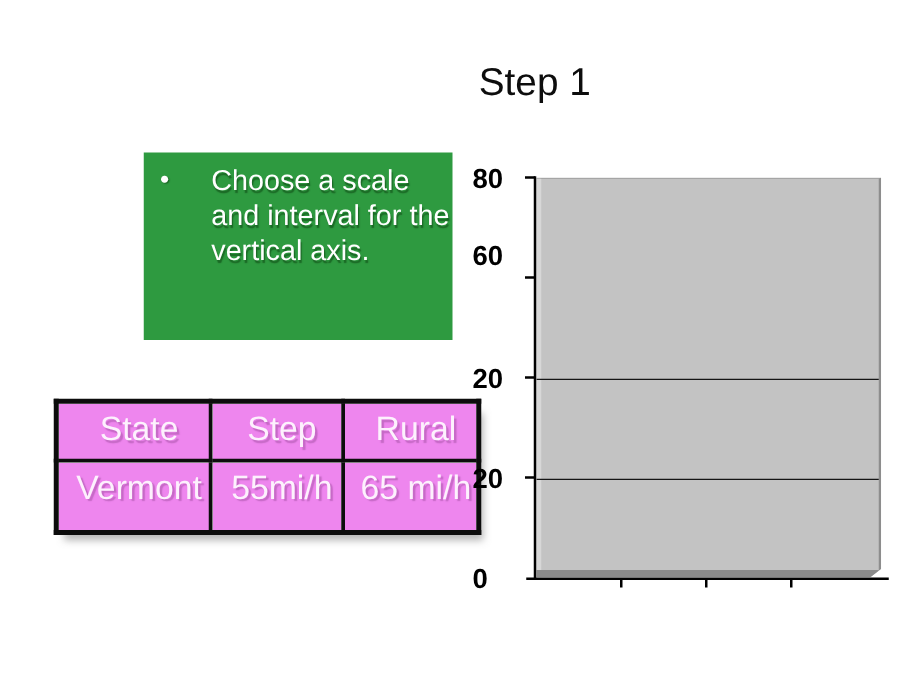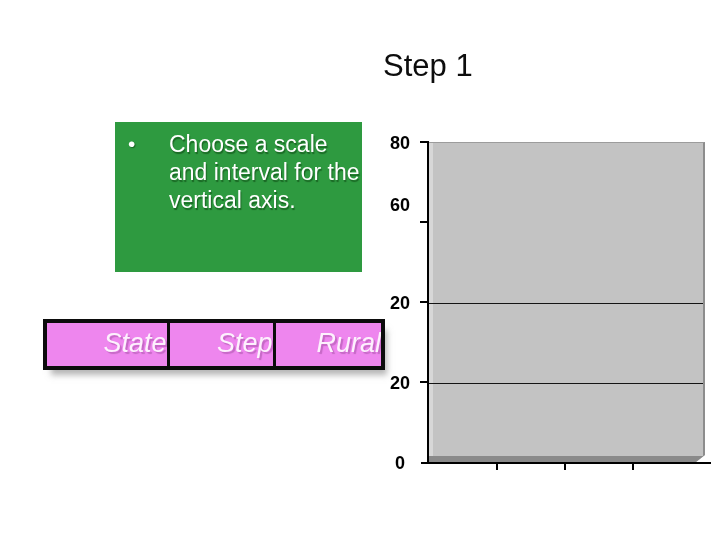--- a/index.html
+++ b/index.html
@@ -28,43 +28,43 @@
     margin-left:19px;
   }
   .data-table{
     position:absolute;left:43px;top:319px;width:338px;
     border-collapse:collapse;table-layout:fixed;
     border:4px solid #0c0c0c;
     box-shadow:5px 8px 6px -3px rgba(110,110,110,0.5);
   }
   .data-table th,.data-table td{
     background:#ee86ee;border:3px solid #0c0c0c;
-    color:#fdf1fd;font-size:27px;font-weight:normal;text-align:right;
+    color:#fdf1fd;font-size:27px;font-weight:normal;text-align:center;
     vertical-align:top;padding:5px 0 0 9px;overflow:hidden;
-    text-shadow:2px 2px 1px #c568c5;box-sizing:border-box;white-space:nowrap;font-style:italic;
+    text-shadow:2px 2px 1px #c568c5;box-sizing:border-box;white-space:nowrap;
   }
   .row-header{height:47px;}
   .row-1{height:43px;}
   .row-2{height:40px;}
   .row-3{height:58px;}
   .chart{position:absolute;left:0;top:0;width:720px;height:540px;pointer-events:none;}
   .plot{
     position:absolute;left:429px;top:142px;width:276px;height:320px;
     background:#c3c3c3;box-sizing:border-box;
     border-top:1px solid #9c9c9c;border-right:2px solid #8d8d8d;
     clip-path:polygon(0 0,100% 0,100% calc(100% - 7px),calc(100% - 9px) 100%,0 100%);
   }
   .wall-left{position:absolute;left:0;top:0;width:4px;height:100%;background:#d7d7d7;}
   .floor{position:absolute;left:0;bottom:0;width:100%;height:6px;background:#8a8a8a;}
   .gridline{position:absolute;left:0;width:100%;height:1px;background:#141414;}
   .y-axis-line{position:absolute;left:427px;top:141px;width:2px;height:322px;background:#000;}
   .x-axis-line{position:absolute;left:421px;top:462px;width:290px;height:2px;background:#000;}
   .ylab{
-    position:absolute;right:298px;width:44px;text-align:center;
-    font-size:18px;font-weight:bold;color:#000;line-height:18px;
+    position:absolute;right:298px;width:44px;text-align:left;
+    font-size:22px;font-weight:bold;color:#000;line-height:18px;
   }
   .ytick{position:absolute;left:420px;width:8px;height:2px;background:#000;}
   .xtick{position:absolute;top:464px;width:2px;height:6px;background:#000;}
 </style>
 </head>
 <body>
 
 <div class="slide">
 
   <h1 class="title">Step 1</h1>
@@ -81,20 +81,25 @@
         <col style="width:109px">
     </colgroup>
     <thead>
       <tr class="row-header">
           <th>State</th>
           <th>Step</th>
           <th>Rural</th>
         </tr>
     </thead>
     <tbody>
+        <tr class="row-3">
+          <td>Vermont</td>
+          <td>55mi/h</td>
+          <td>65 mi/h</td>
+        </tr>
       </tbody>
   </table>
 
   <div class="chart">
     <div class="plot">
       <div class="wall-left"></div>
       <div class="floor"></div>
     <div class="gridline" style="top: 240px;"></div>
         <div class="gridline" style="top: 160px;"></div>
       </div>

